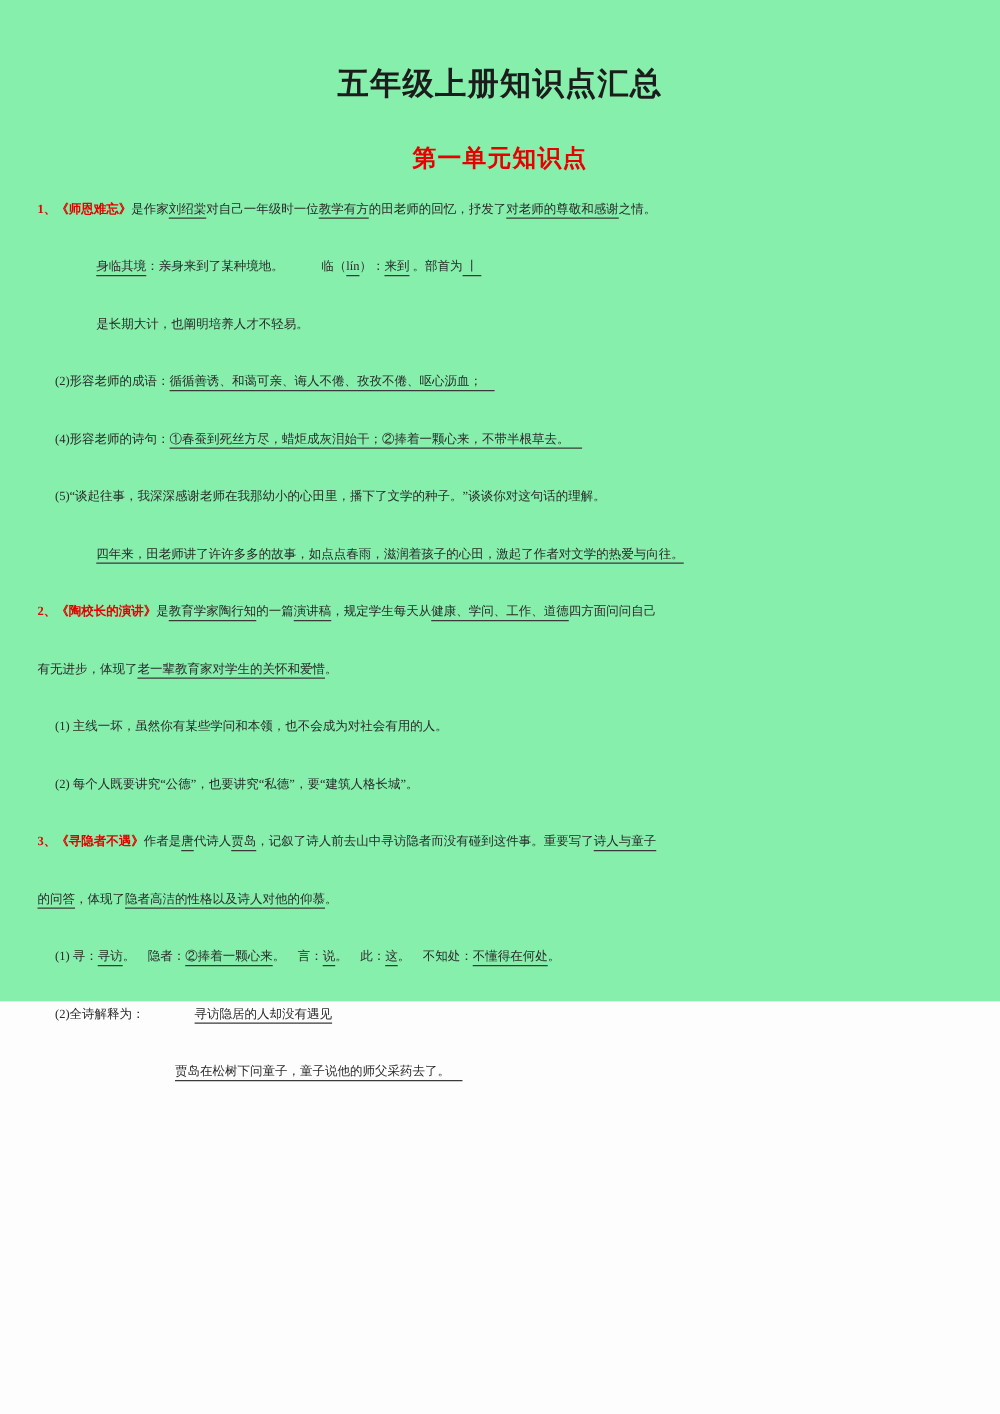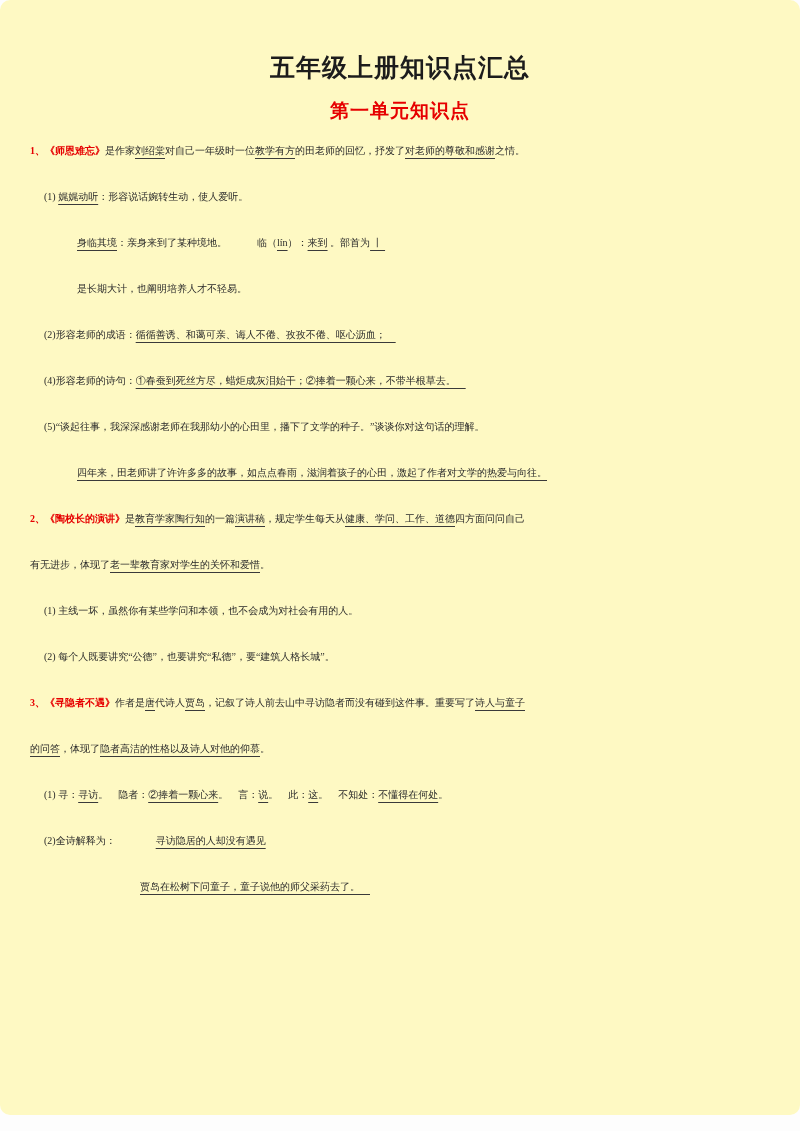--- a/index.html
+++ b/index.html
@@ -1,28 +1,28 @@
 <!DOCTYPE html>
 <html><head>
 <meta charset="utf-8">
 <style>
   html,body{margin:0;padding:0;}
   body{
     width:800px;height:1131px;overflow:hidden;
     background:#fdfdfd;color:#222;
     font-family:"Liberation Serif","DejaVu Serif",serif;
   }
-  .page{width:800px;height:1115px;position:relative;background:#fef9c3;border-radius:10px;}
+  .page{width:800px;height:801px;position:relative;background:#86efac;}
   h1.doc-title{
     margin:0;padding-top:50px;text-align:center;
     font-size:25px;line-height:36px;font-weight:700;color:#1c1c1c;
     letter-spacing:1px;
   }
   h2.section-heading{
-    margin:13px 0 0;text-align:center;
+    margin:30px 0 0;text-align:center;
     font-size:19px;line-height:24px;font-weight:700;color:#e60000;
     letter-spacing:1px;
   }
   .content{margin-top:5px;padding:0 20px 0 30px;}
   p.line{
     margin:0;font-size:10px;line-height:46px;
     white-space:pre-wrap;color:#2a2a2a;
   }
   .l1{padding-left:14px;}
   .l2{padding-left:47px;}
@@ -36,21 +36,20 @@
   }
 </style>
 </head>
 <body>
 
 <div class="page">
   <h1 class="doc-title">五年级上册知识点汇总</h1>
   <h2 class="section-heading">第一单元知识点</h2>
   <div class="content" id="content">
       <p class="line l0"><span class="seg-red">1、《师恩难忘》</span><span class="seg-p">是作家</span><span class="seg-u">刘绍棠</span><span class="seg-p">对自己一年级时一位</span><span class="seg-u">教学有方</span><span class="seg-p">的田老师的回忆，抒发了</span><span class="seg-u">对老师的尊敬和感谢</span><span class="seg-p">之情。</span></p>
-      <p class="line l1"><span class="seg-p">(1) </span><span class="seg-u">娓娓动听</span><span class="seg-p">：形容说话婉转生动，使人爱听。</span></p>
       <p class="line l2"><span class="seg-u">身临其境</span><span class="seg-p">：亲身来到了某种境地。　　　临（</span><span class="seg-u">lín</span><span class="seg-p">）：</span><span class="seg-u">来到</span><span class="seg-p"> 。部首为</span><span class="seg-u"> 丨 </span></p>
       <p class="line l2"><span class="seg-p">是长期大计，也阐明培养人才不轻易。</span></p>
       <p class="line l1"><span class="seg-p">(2)形容老师的成语：</span><span class="seg-u">循循善诱、和蔼可亲、诲人不倦、孜孜不倦、呕心沥血；　</span></p>
       <p class="line l1"><span class="seg-p">(4)形容老师的诗句：</span><span class="seg-u">①春蚕到死丝方尽，蜡炬成灰泪始干；②捧着一颗心来，不带半根草去。　</span></p>
       <p class="line l1"><span class="seg-p">(5)“谈起往事，我深深感谢老师在我那幼小的心田里，播下了文学的种子。”谈谈你对这句话的理解。</span></p>
       <p class="line l2"><span class="seg-u">四年来，田老师讲了许许多多的故事，如点点春雨，滋润着孩子的心田，激起了作者对文学的热爱与向往。</span></p>
       <p class="line l0"><span class="seg-red">2、《陶校长的演讲》</span><span class="seg-p">是</span><span class="seg-u">教育学家陶行知</span><span class="seg-p">的一篇</span><span class="seg-u">演讲稿</span><span class="seg-p">，规定学生每天从</span><span class="seg-u">健康、学问、工作、道德</span><span class="seg-p">四方面问问自己</span></p>
       <p class="line l0"><span class="seg-p">有无进步，体现了</span><span class="seg-u">老一辈教育家对学生的关怀和爱惜</span><span class="seg-p">。</span></p>
       <p class="line l1"><span class="seg-p">(1) 主线一坏，虽然你有某些学问和本领，也不会成为对社会有用的人。</span></p>
       <p class="line l1"><span class="seg-p">(2) 每个人既要讲究“公德”，也要讲究“私德”，要“建筑人格长城”。</span></p>

